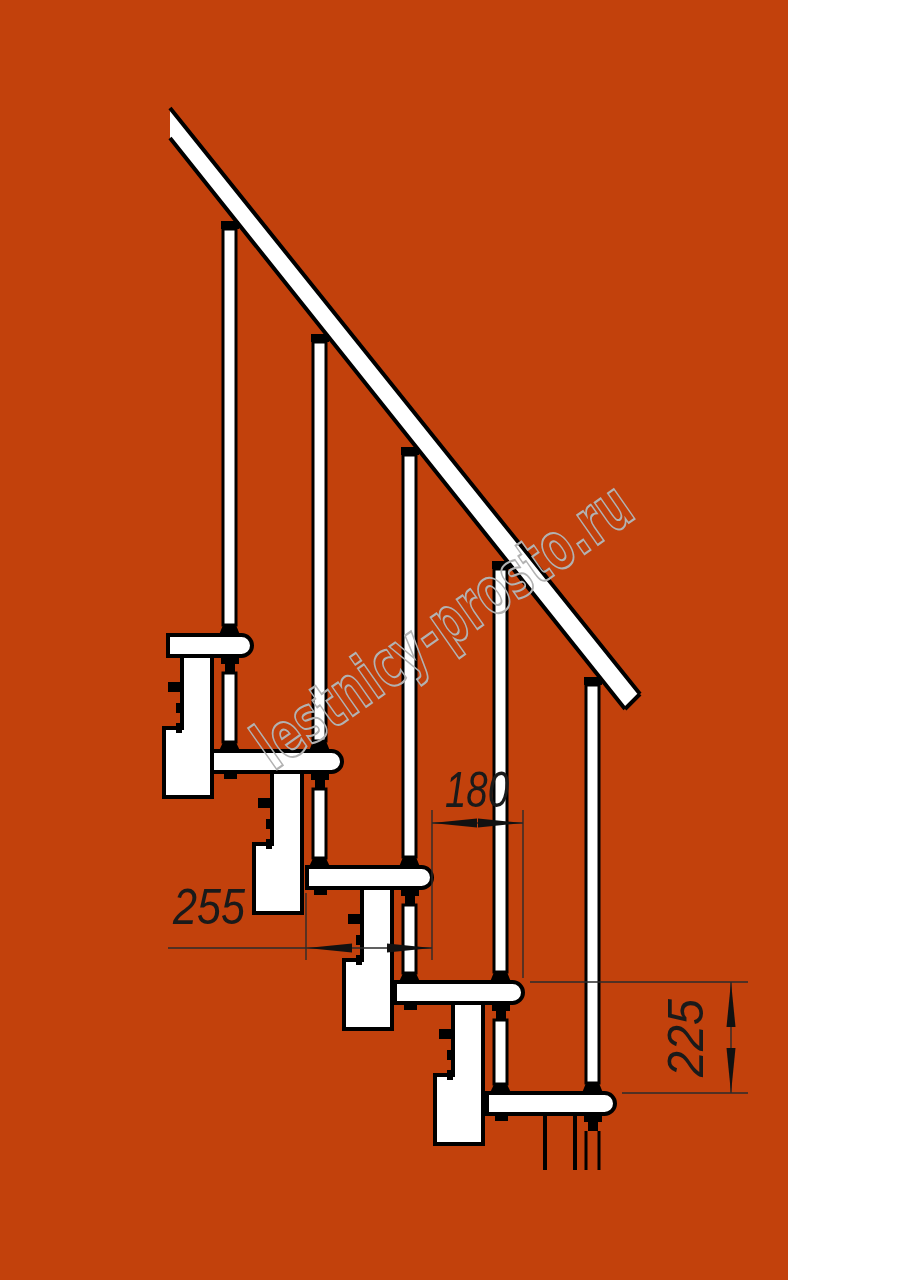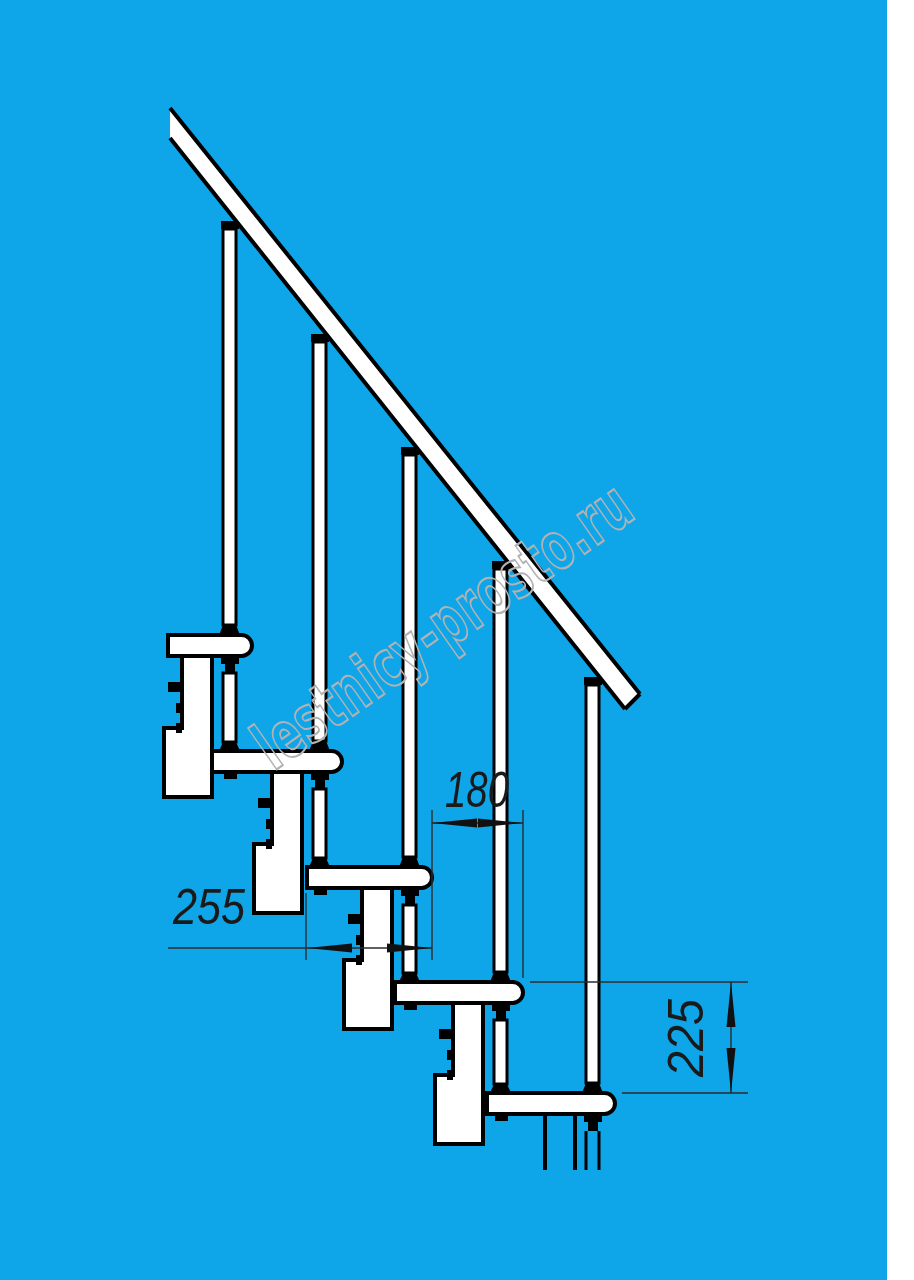--- a/index.html
+++ b/index.html
@@ -2,23 +2,23 @@
 <html><head>
 <meta charset="utf-8">
 <style>
   html, body {
     margin: 0;
     padding: 0;
     background: #ffffff;
   }
   .canvas {
     position: relative;
-    width: 887px;
+    width: 788px;
     height: 1280px;
-    background: #0ea5e9;
+    background: #c2410c;
     overflow: hidden;
   }
   svg { display: block; }
   .struct { stroke: #000000; stroke-width: 4; fill: none; stroke-linecap: butt; }
   .struct-fill { fill: #ffffff; stroke: #000000; stroke-width: 4; }
   .tube { fill: #ffffff; stroke: #000000; stroke-width: 3; }
   .blackpart { fill: #000000; stroke: none; }
   .thin { stroke: #2b2b2b; stroke-width: 1.4; fill: none; }
   .arrow { fill: #111111; stroke: none; }
   .dim-label {

